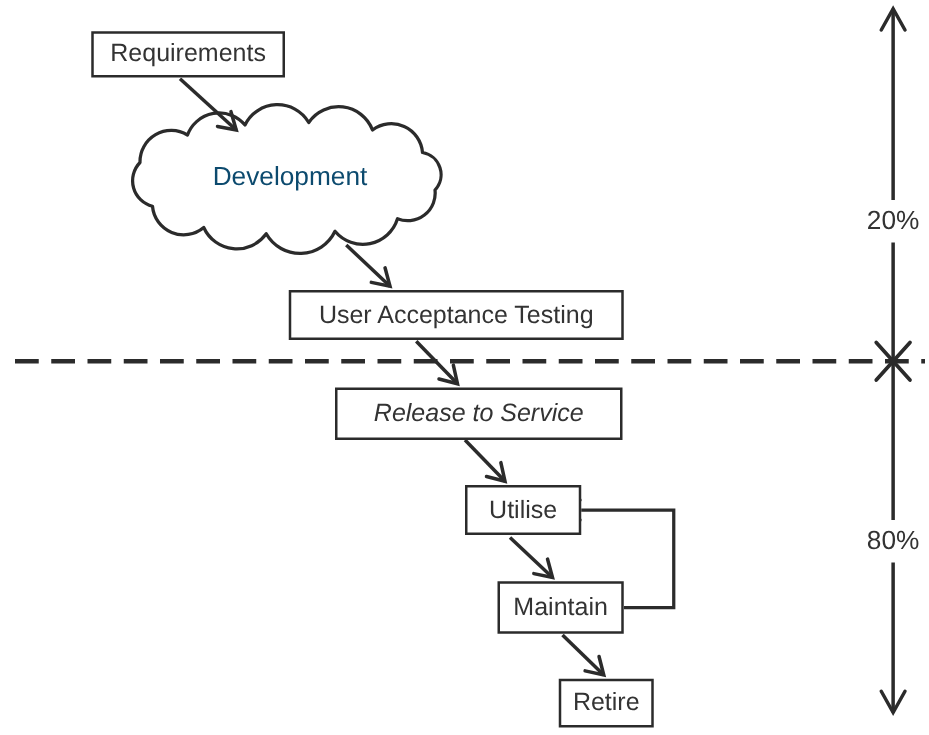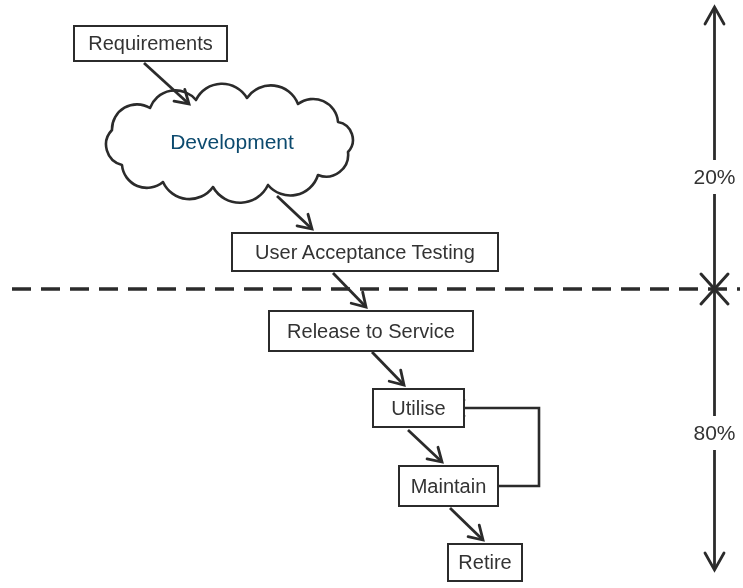--- a/index.html
+++ b/index.html
@@ -99,21 +99,21 @@
   <div class="node" style="left:73px; top:25px; width:155px; height:37px;">
     <span>Requirements</span>
   </div>
 
   <div class="cloud-label" style="left:157px; top:130px; width:150px; line-height:24px;">Development</div>
 
   <div class="node" style="left:202px; top:232px; width:268px; height:40px;margin-left:29px;">
     <span>User Acceptance Testing</span>
   </div>
 
-  <div class="node" style="left:268px; top:310px; width:206px; height:42px;">
+  <div class="node" style="left:268px; top:310px; width:230px; height:42px;font-style:italic;">
     <span>Release to Service</span>
   </div>
 
   <div class="node" style="left:372px; top:388px; width:93px; height:40px;">
     <span>Utilise</span>
   </div>
 
   <div class="node" style="left:398px; top:465px; width:101px; height:42px;">
     <span>Maintain</span>
   </div>

